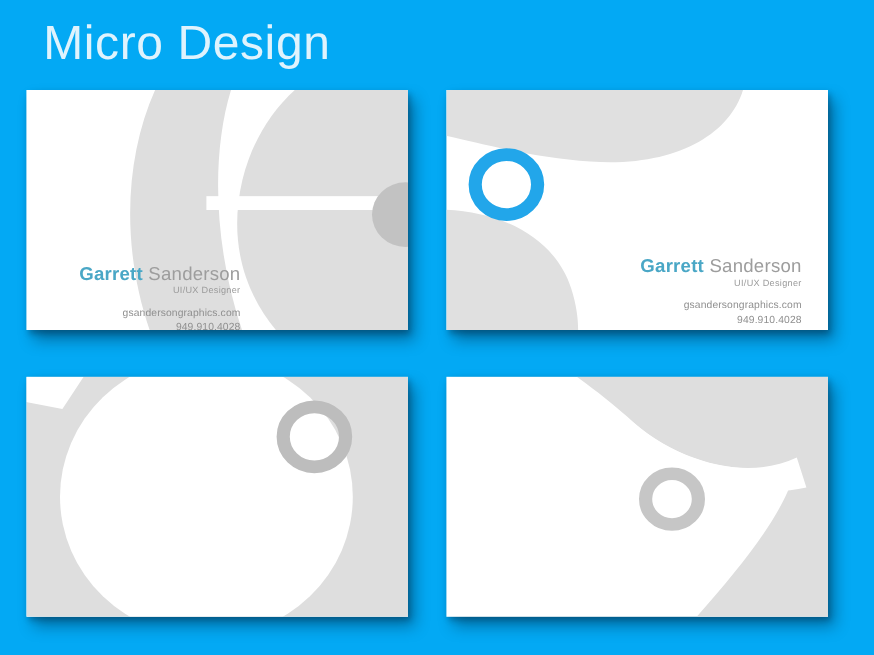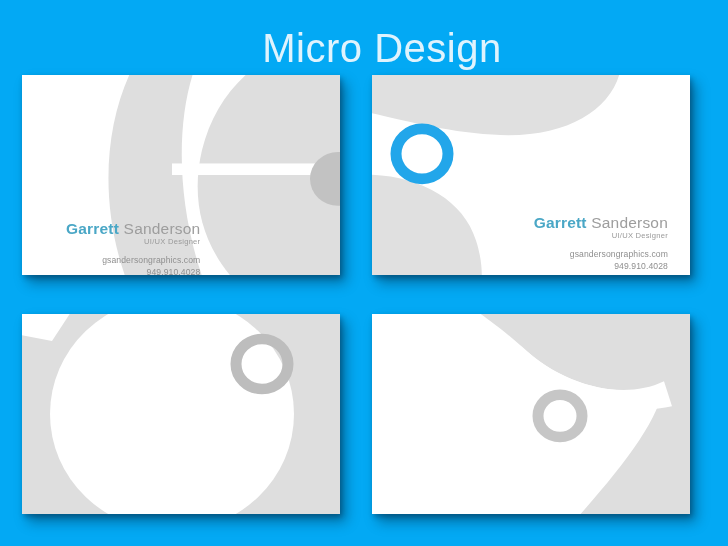--- a/index.html
+++ b/index.html
@@ -6,22 +6,22 @@
   html,body { width:728px; height:546px; overflow:hidden; }
   body {
     background:#03a9f4;
     font-family:"Liberation Sans", sans-serif;
     position:relative;
   }
 
   
   .title-bar{
     position:absolute;
-    top:12px; left:0; right:0; height:72px;
-    display:flex; align-items:center; justify-content:center;padding-left:36px;
+    top:0; left:0; right:0; height:72px;
+    display:flex; align-items:center; justify-content:flex-start;padding-left:36px;
   }
   .title-bar .title{
     font-family:"Liberation Sans", sans-serif;
     font-size:40px;
     font-weight:300;
     letter-spacing:.5px;
     color:#dff3fd;
     line-height:1;
   }
 

